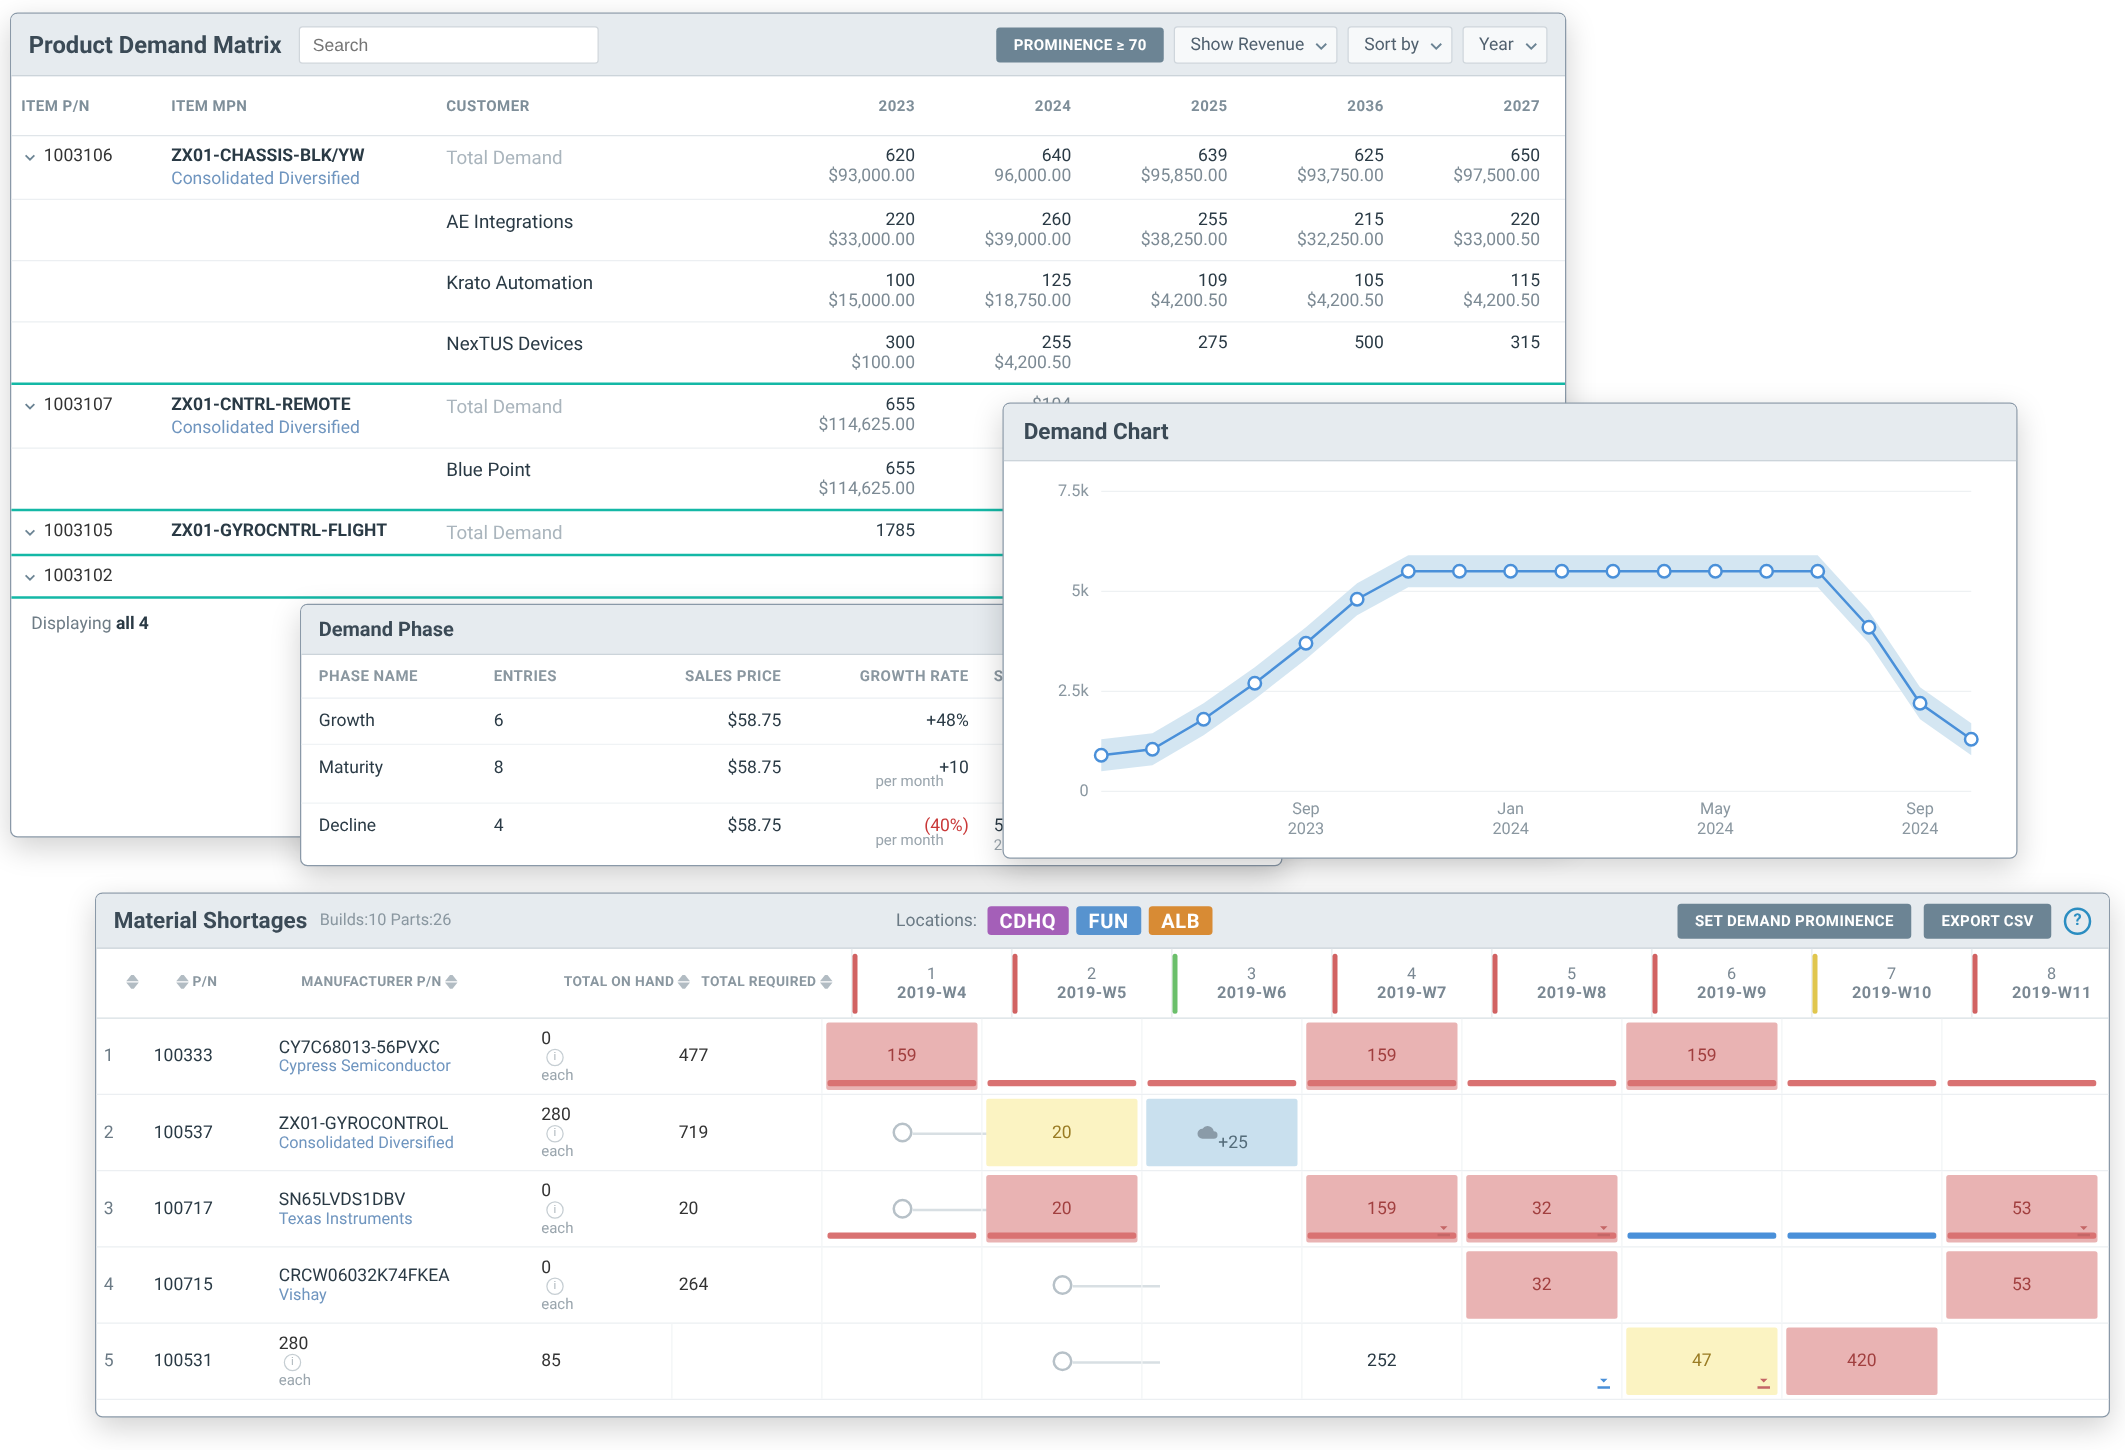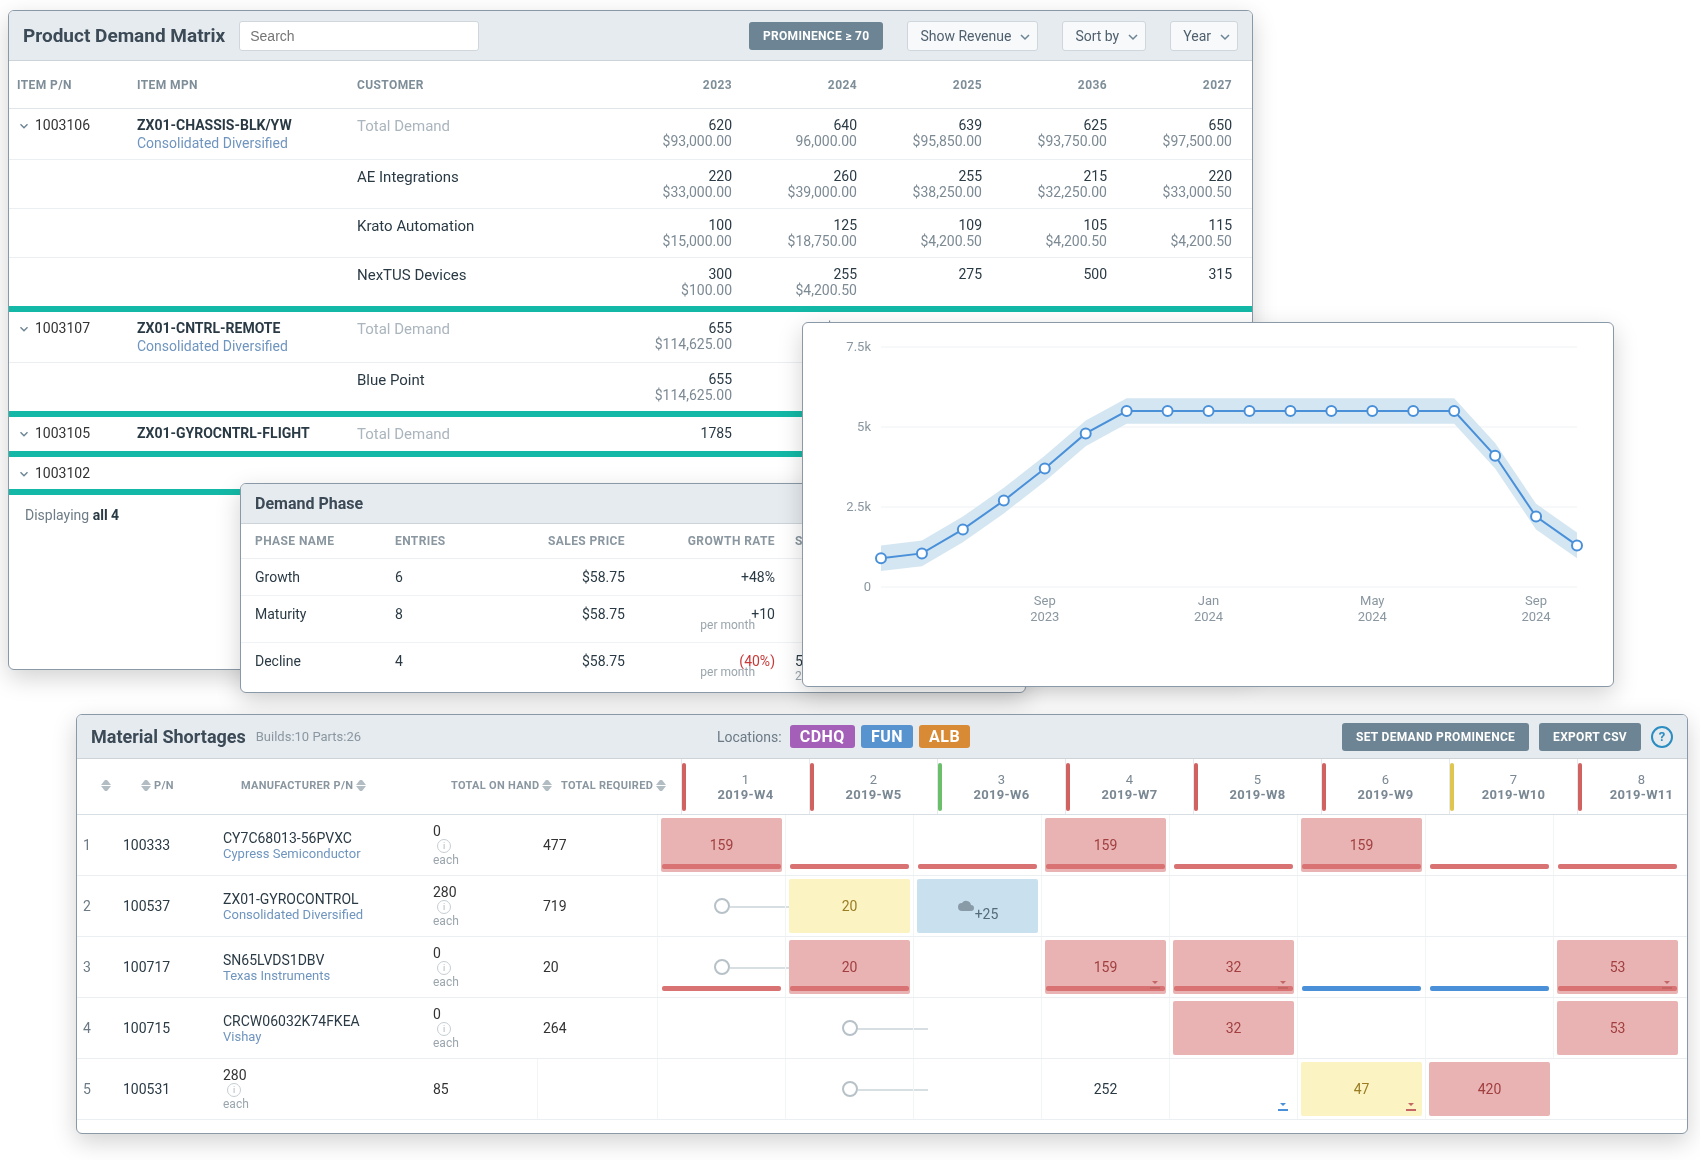--- a/index.html
+++ b/index.html
@@ -8,28 +8,28 @@
   .panel { position: absolute; background: #fff; border-radius: 6px; border: 1px solid #8a99a8; box-shadow: 0 8px 24px rgba(0,0,0,0.18); overflow: hidden; }
 
   
   #pdm { left: 8px; top: 10px; width: 1245px; height: 660px; z-index: 1; }
   .pdm-head { background: #e6ebef; height: 50px; display: flex; align-items: center; padding: 0 14px; border-bottom: 1px solid #ccd4da; }
   .pdm-title { font-size: 19px; font-weight: 700; color: #3b4a56; margin-right: 14px; }
   .search { width: 240px; height: 30px; border: 1px solid #d0d6db; border-radius: 3px; padding: 0 10px; background: #fff; color:#888; font-size:14px; }
   .pdm-head .spacer { flex: 1; }
   .btn { height: 28px; border-radius: 3px; padding: 0 14px; font-size: 12px; font-weight: 700; display: inline-flex; align-items: center; cursor: pointer; letter-spacing: .3px; }
   .btn.prom { background: #6c8494; color: #fff; }
-  .select { height: 30px; background: #f7f9fa; border: 1px solid #cfd6dc; border-radius: 3px; padding: 0 26px 0 12px; font-size: 14px; color: #50606e; position: relative; display: inline-flex; align-items: center; margin-left: 24px; cursor: pointer; }
+  .select { height: 30px; background: #f7f9fa; border: 1px solid #cfd6dc; border-radius: 3px; padding: 0 26px 0 12px; font-size: 14px; color: #50606e; position: relative; display: inline-flex; align-items: center; margin-left: 8px; cursor: pointer; }
   .select svg { position: absolute; right: 6px; top: 9px; }
 
   .pdm-cols { display: grid; grid-template-columns: 120px 220px 260px 125px 125px 125px 125px 125px; padding: 0 8px; border-bottom: 1px solid #e0e5e9; height: 48px; align-items: center; }
   .pdm-cols span { font-size: 12px; font-weight: 700; color: #7e8e99; letter-spacing: .4px; }
   .pdm-cols .r { text-align: right; padding-right: 10px; }
 
-  .product { border-bottom: 6px solid #14b8a6; }
+  .product { border-bottom: 2px solid #14b8a6; }
   .prow { display: grid; grid-template-columns: 120px 220px 260px 125px 125px 125px 125px 125px; padding: 0 8px; align-items: start; }
   .prow > div { padding-top: 8px; padding-bottom: 8px; }
   .pn { display: flex; gap: 4px; align-items: start; }
   .chev { width: 14px; height: 14px; margin-top: 2px; }
   .mpn { font-weight: 700; color: #2a3a45; }
   .company { color: #6f95bf; font-size: 14px; margin-top: 2px; }
   .cust { color: #aab5bd; font-size: 15px; }
   .cust.solid { color: #2a3a45; }
   .num { text-align: right; color: #2a3a45; padding-right: 10px; }
   .num .sub { color: #7c8a94; font-size: 14px; }
@@ -396,20 +396,21 @@
         <div class="gr">4</div>
         <div class="gr r">$58.75</div>
         <div class="r red">(40%)<div class="subtxt">per month</div></div>
         <div class="gr">5860<div style="color:#9aa5ad;font-size:12px">2024-08-12</div></div>
         <div class="gr">1266<div style="color:#9aa5ad;font-size:12px">2024-11-12</div></div>
       </div>
     </div>
 </div>
 
 <div id="dchart" class="panel">
+  <div class="dchart-head">Demand Chart</div>
   <div class="chart-area">
     <svg id="chart-svg" width="776" height="300">
         <line x1="60" y1="250" x2="756" y2="250" stroke="#eef1f3"></line>
         <text x="50" y="254" text-anchor="end" font-size="13" fill="#8a97a0">0</text>
         <line x1="60" y1="170" x2="756" y2="170" stroke="#eef1f3"></line>
         <text x="50" y="174" text-anchor="end" font-size="13" fill="#8a97a0">2.5k</text>
         <line x1="60" y1="90" x2="756" y2="90" stroke="#eef1f3"></line>
         <text x="50" y="94" text-anchor="end" font-size="13" fill="#8a97a0">5k</text>
         <line x1="60" y1="10" x2="756" y2="10" stroke="#eef1f3"></line>
         <text x="50" y="14" text-anchor="end" font-size="13" fill="#8a97a0">7.5k</text>

